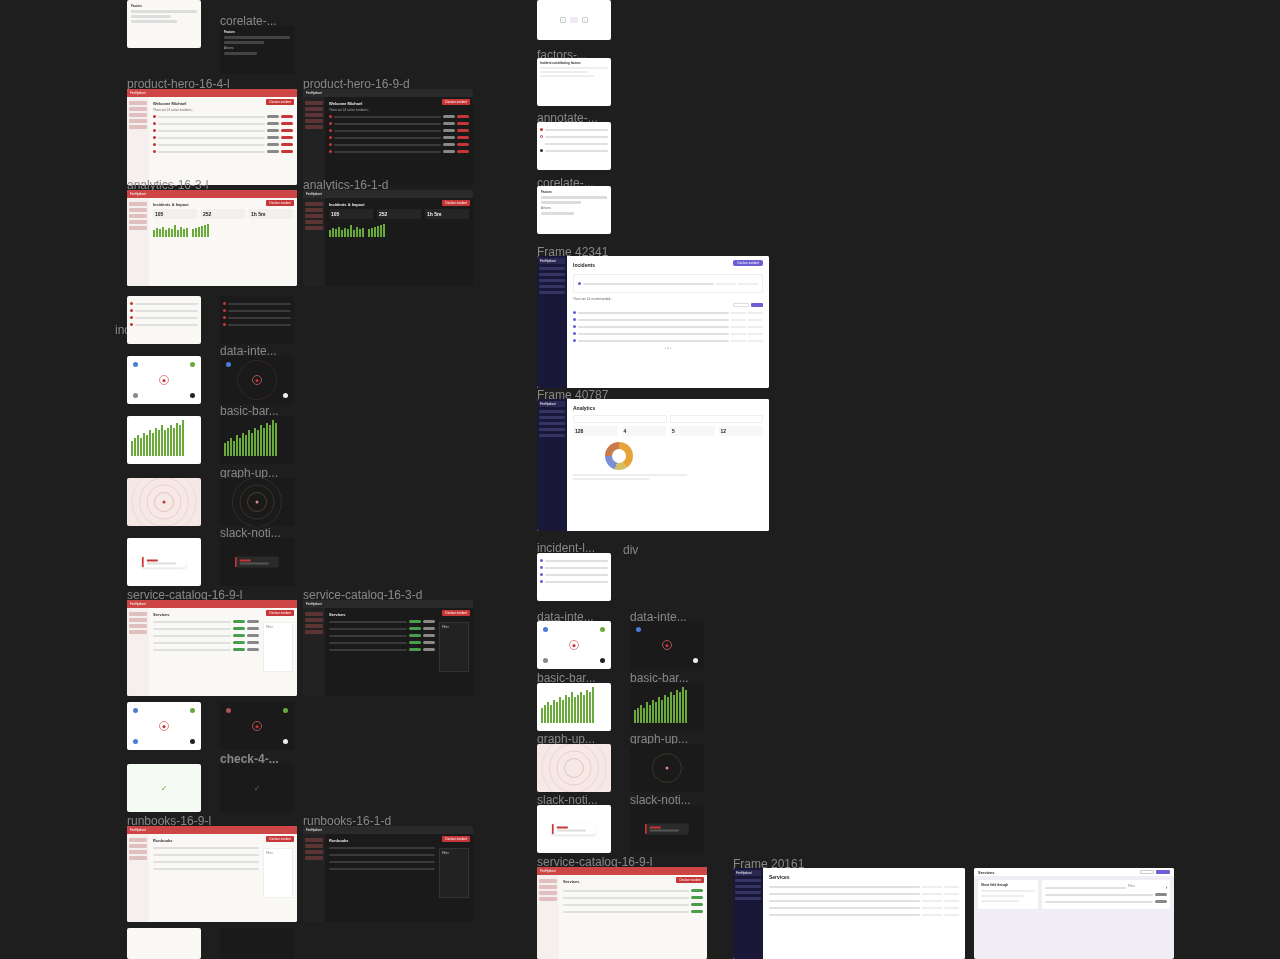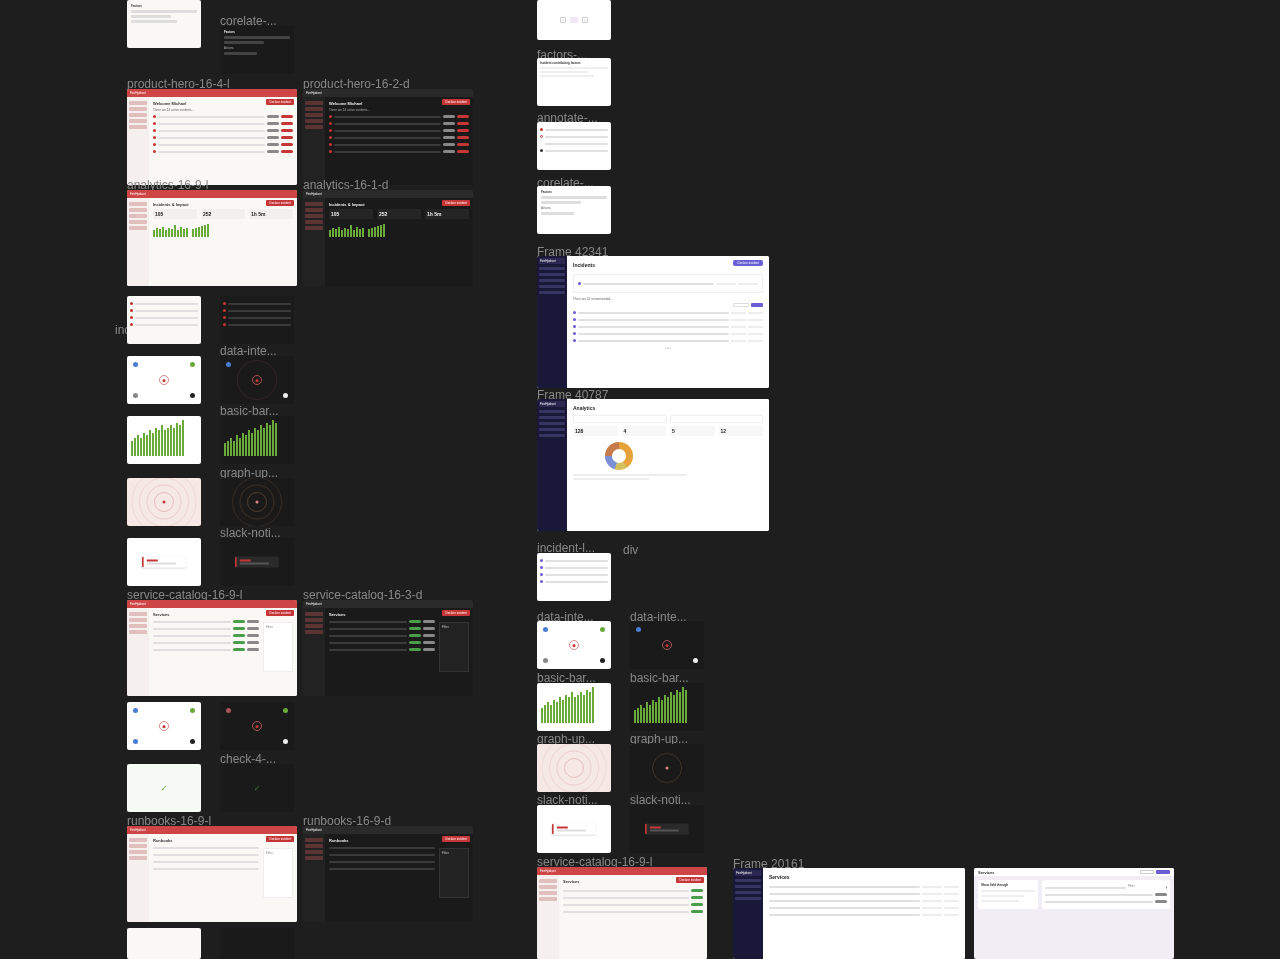--- a/index.html
+++ b/index.html
@@ -107,21 +107,21 @@
   <div class="cardlist dark">
     <div style="font-size:3px;font-weight:600;color:#eee;">Factors</div>
     <div class="line"></div>
       <div class="line" style="width:60%;"></div>
     <div style="font-size:3px;color:#aaa;margin-top:2px;">Actions</div>
     <div class="line" style="width:50%;"></div>
   </div>
 </div>
 
 <div class="frame-label" style="left:127px;top:77px;">product-hero-16-4-l</div>
-<div class="frame-label" style="left:303px;top:77px;">product-hero-16-2-d</div>
+<div class="frame-label" style="left:303px;top:77px;">product-hero-16-9-d</div>
 
 <div class="thumb cream" style="left:127px;top:89px;width:170px;height:96px;">
   <div class="mini-header">
       <span>FireHydrant</span>
     </div>
   <div class="mini-sidebar">
     <div class="item"></div>
       <div class="item"></div>
       <div class="item"></div>
       <div class="item"></div>
@@ -217,21 +217,21 @@
       </div>
     <div class="row">
         <div class="dot"></div>
         <div class="bar dark"></div>
         <div class="pill gray"></div>
         <div class="pill"></div>
       </div>
   </div>
 </div>
 
-<div class="frame-label" style="left:127px;top:178px;">analytics-16-9-l</div>
+<div class="frame-label" style="left:127px;top:178px;">analytics-16-3-l</div>
 <div class="frame-label" style="left:303px;top:178px;">analytics-16-1-d</div>
 
 <div class="thumb cream" style="left:127px;top:190px;width:170px;height:96px;">
   <div class="mini-header">
       <span>FireHydrant</span>
     </div>
   <div class="mini-sidebar">
       <div class="item"></div>
       <div class="item"></div>
       <div class="item"></div>
@@ -571,31 +571,31 @@
   </div>
 </div>
 <div class="thumb dark" style="left:220px;top:702px;width:74px;height:48px;">
   <div class="orbit">
     <div class="center" style="border-color:#a55;">⬢</div>
     <div class="node" style="left:6px;top:6px;background:#a55;"></div>
     <div class="node" style="right:6px;top:6px;background:#6aaa3a;"></div>
     <div class="node" style="right:6px;bottom:6px;background:#eee;"></div>
   </div>
 </div>
-<div class="frame-label" style="left:220px;top:752px;">check-4-...</div>
+<div class="frame-label" style="left:220px;top:752px;font-weight:bold;">check-4-...</div>
 
 <div class="thumb" style="left:127px;top:764px;width:74px;height:48px;background:#f5faf5;">
   <div class="checkcard">✓</div>
 </div>
 <div class="thumb dark" style="left:220px;top:764px;width:74px;height:48px;">
   <div class="checkcard" style="color:#4a7d4a;">✓</div>
 </div>
 
 <div class="frame-label" style="left:127px;top:814px;">runbooks-16-9-l</div>
-<div class="frame-label" style="left:303px;top:814px;">runbooks-16-9-d</div>
+<div class="frame-label" style="left:303px;top:814px;">runbooks-16-1-d</div>
 
 <div class="thumb cream" style="left:127px;top:826px;width:170px;height:96px;">
   <div class="mini-header">
       <span>FireHydrant</span>
     </div>
   <div class="mini-sidebar">
       <div class="item"></div>
       <div class="item"></div>
       <div class="item"></div>
       <div class="item"></div>

